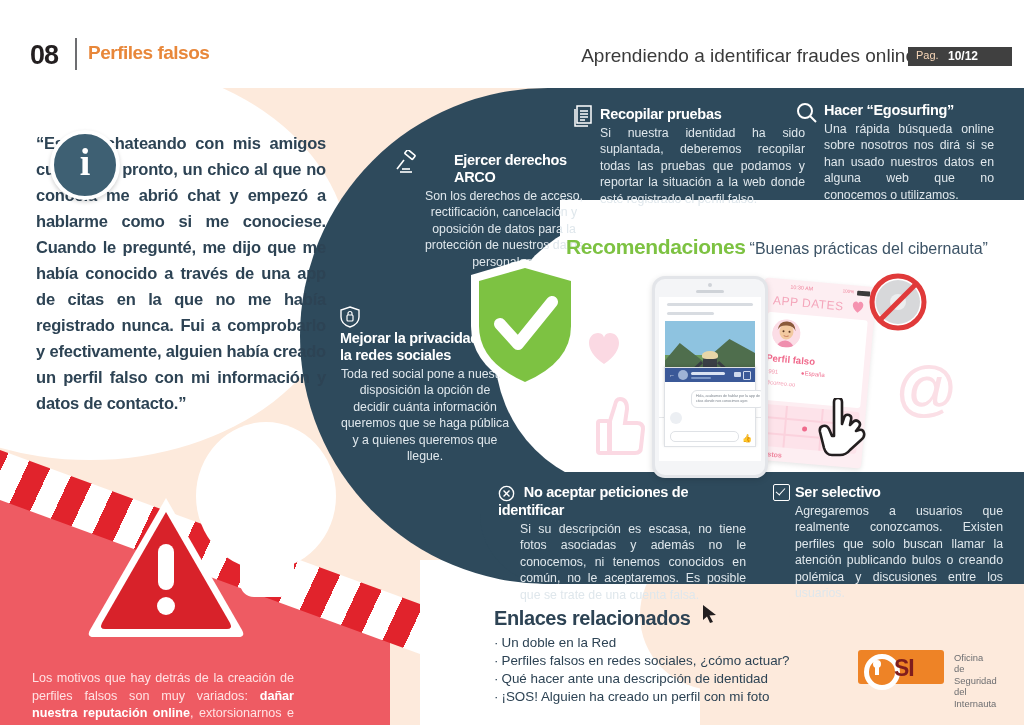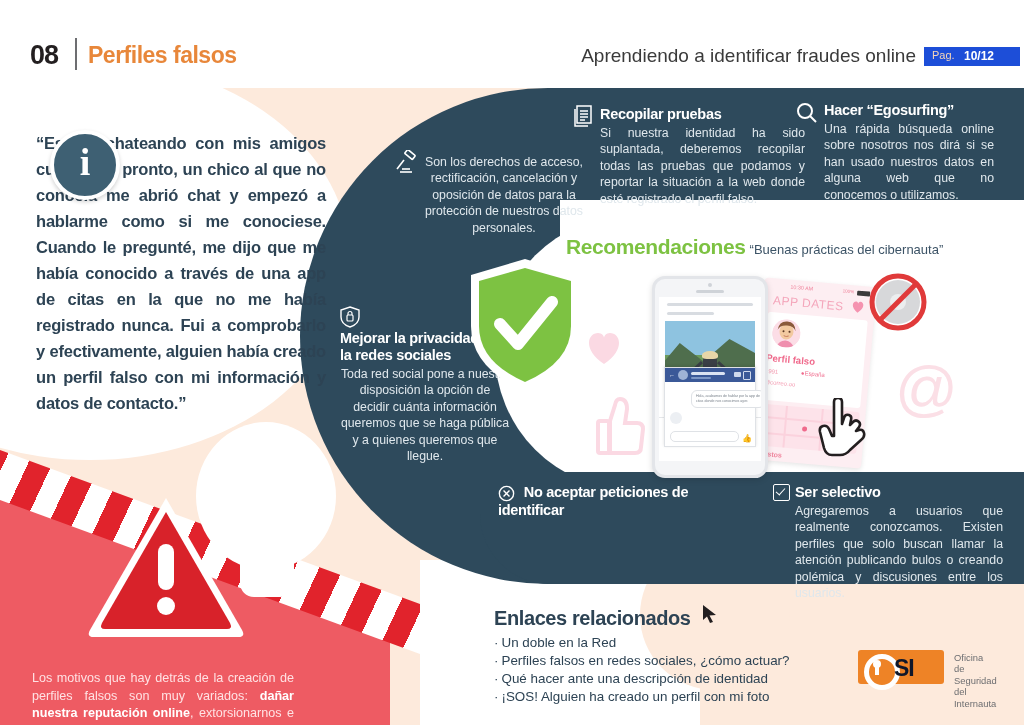--- a/index.html
+++ b/index.html
@@ -38,28 +38,28 @@
   }
 
   
   .hdr{position:absolute;left:0;top:0;width:1024px;height:88px;z-index:40;}
   .hdr-num{
     position:absolute;left:30px;top:40px;font-size:27px;font-weight:bold;
     color:#231f20;font-family:"Liberation Sans", sans-serif;letter-spacing:-1px;
   }
   .hdr-divider{position:absolute;left:75px;top:38px;width:2px;height:32px;background:#6d6e71;}
   .hdr-title{
-    position:absolute;left:88px;top:42px;font-size:23px;font-weight:bold;color:#e8873a;
+    position:absolute;left:88px;top:42px;font-size:19px;font-weight:bold;color:#e8873a;
     letter-spacing:-0.5px;
   }
   .hdr-right{
     position:absolute;right:108px;top:45px;font-size:19px;color:#3a3a3a;white-space:nowrap;
   }
   .hdr-pag{
-    position:absolute;right:4px;top:47px;width:96px;height:19px;background:#1d4ed8;
+    position:absolute;right:12px;top:47px;width:104px;height:19px;background:#404040;
   }
   .hdr-pag span{
     position:absolute;left:8px;top:2px;font-size:11px;color:#f7d6b8;
   }
   .hdr-pag b{
     position:absolute;left:40px;top:2px;font-size:12px;color:#ffffff;font-weight:bold;
   }
 
   
   .navy{
@@ -154,21 +154,21 @@
   #card-nuevos{left:498px;top:484px;width:248px;}
   #card-nuevos p{text-align:justify;padding-left:22px;}
   #card-selec{left:795px;top:484px;width:208px;}
   #card-selec p{text-align:justify;}
 
   .ico-inline{display:inline-block;vertical-align:-5px;margin-right:5px;}
 
   
   .recom{position:absolute;left:566px;top:235px;z-index:30;white-space:nowrap;}
   .recom b{font-size:21px;font-weight:bold;color:#7dc242;letter-spacing:-0.4px;}
-  .recom span{font-size:13px;color:#3c5366;margin-left:4px;}
+  .recom span{font-size:16px;color:#3c5366;margin-left:4px;}
 
   
   .shield{position:absolute;left:466px;top:256px;width:118px;height:138px;z-index:30;}
 
   
   .phone{
     position:absolute;left:652px;top:276px;width:110px;height:196px;z-index:30;
     background:#f4f5f7;border:3px solid #e3e5e9;border-radius:13px;
     box-shadow:0 2px 6px rgba(0,0,0,.13);
   }
@@ -257,21 +257,21 @@
   .enlaces li::before{content:"\00b7";margin-right:3px;}
 
   
   .osi{position:absolute;left:858px;top:650px;z-index:30;}
   .osi-mark{
     position:absolute;left:0;top:0;width:86px;height:34px;background:#ee8326;border-radius:3px;
   }
   .osi-mark .o{position:absolute;left:6px;top:4px;width:26px;height:26px;border-radius:50%;background:#ee8326;border:5px solid #fff;}
   .osi-mark .kh{position:absolute;left:15px;top:10px;width:8px;height:8px;border-radius:50%;background:#fff;}
   .osi-mark .kb{position:absolute;left:17px;top:16px;width:4px;height:9px;background:#fff;}
-  .osi-mark .s{position:absolute;left:36px;top:5px;font-size:23px;font-weight:bold;color:#0f172a;font-family:"Liberation Sans",sans-serif;letter-spacing:-1px;}
+  .osi-mark .s{position:absolute;left:36px;top:5px;font-size:23px;font-weight:bold;color:#7f1d1d;font-family:"Liberation Sans",sans-serif;letter-spacing:-1px;}
   .osi-txt{position:absolute;left:96px;top:2px;font-size:9.4px;line-height:11.4px;color:#6d6e71;}
 
   .chk-sel{position:absolute;left:-22px;top:0px;width:15px;height:15px;border:1.6px solid #fff;border-radius:2px;}
   .chk-sel:after{content:"";position:absolute;left:4px;top:1px;width:4px;height:8px;border:solid #fff;border-width:0 1.8px 1.8px 0;transform:rotate(42deg);}
 </style>
 </head>
 <body>
 
 <div class="page">
 
@@ -326,20 +326,21 @@
   <div class="card" id="card-arco">
     <h4>
       <svg class="ico" viewBox="0 0 26 26">
         <g stroke="#ffffff" stroke-width="1.6" fill="none">
           <rect x="11" y="2" width="10" height="5" rx="1" transform="rotate(40 16 4.5)"></rect>
           <line x1="10" y1="10" x2="3" y2="19"></line>
           <line x1="6" y1="22" x2="18" y2="22"></line>
           <line x1="8" y1="19" x2="16" y2="19"></line>
         </g>
       </svg>
+      <span>Ejercer derechos ARCO</span>
     </h4>
     <p>Son los derechos de acceso, rectificación, cancelación y oposición de datos para la protección de nuestros datos personales.</p>
   </div>
 
   <div class="card" id="card-pruebas">
     <h4>
       <svg class="ico" viewBox="0 0 26 26">
         <g stroke="#ffffff" stroke-width="1.5" fill="none">
           <rect x="7" y="2" width="14" height="17"></rect>
           <path d="M5 5 L5 22 L18 22"></path>
@@ -379,20 +380,21 @@
 
   <div class="card" id="card-nuevos">
     <h4>
       <svg class="ico-inline" width="17" height="17" viewBox="0 0 20 20">
         <circle cx="10" cy="10" r="8.4" fill="none" stroke="#ffffff" stroke-width="1.6"></circle>
         <line x1="6.5" y1="6.5" x2="13.5" y2="13.5" stroke="#ffffff" stroke-width="1.6"></line>
         <line x1="13.5" y1="6.5" x2="6.5" y2="13.5" stroke="#ffffff" stroke-width="1.6"></line>
       </svg>
       <span>No aceptar peticiones de identificar</span>
     </h4>
+    <p>Si su descripción es escasa, no tiene fotos asociadas y además no le conocemos, ni tenemos conocidos en común, no le aceptaremos. Es posible que se trate de una cuenta falsa.</p>
   </div>
 
   <div class="card" id="card-selec">
     <div class="chk-sel"></div>
     <h4>Ser selectivo</h4>
     <p>Agregaremos a usuarios que realmente conozcamos. Existen perfiles que solo buscan llamar la atención publicando bulos o creando polémica y discusiones entre los usuarios.</p>
   </div>
 
   <div class="recom">
     <b>Recomendaciones</b><span>“Buenas prácticas del cibernauta”</span>

